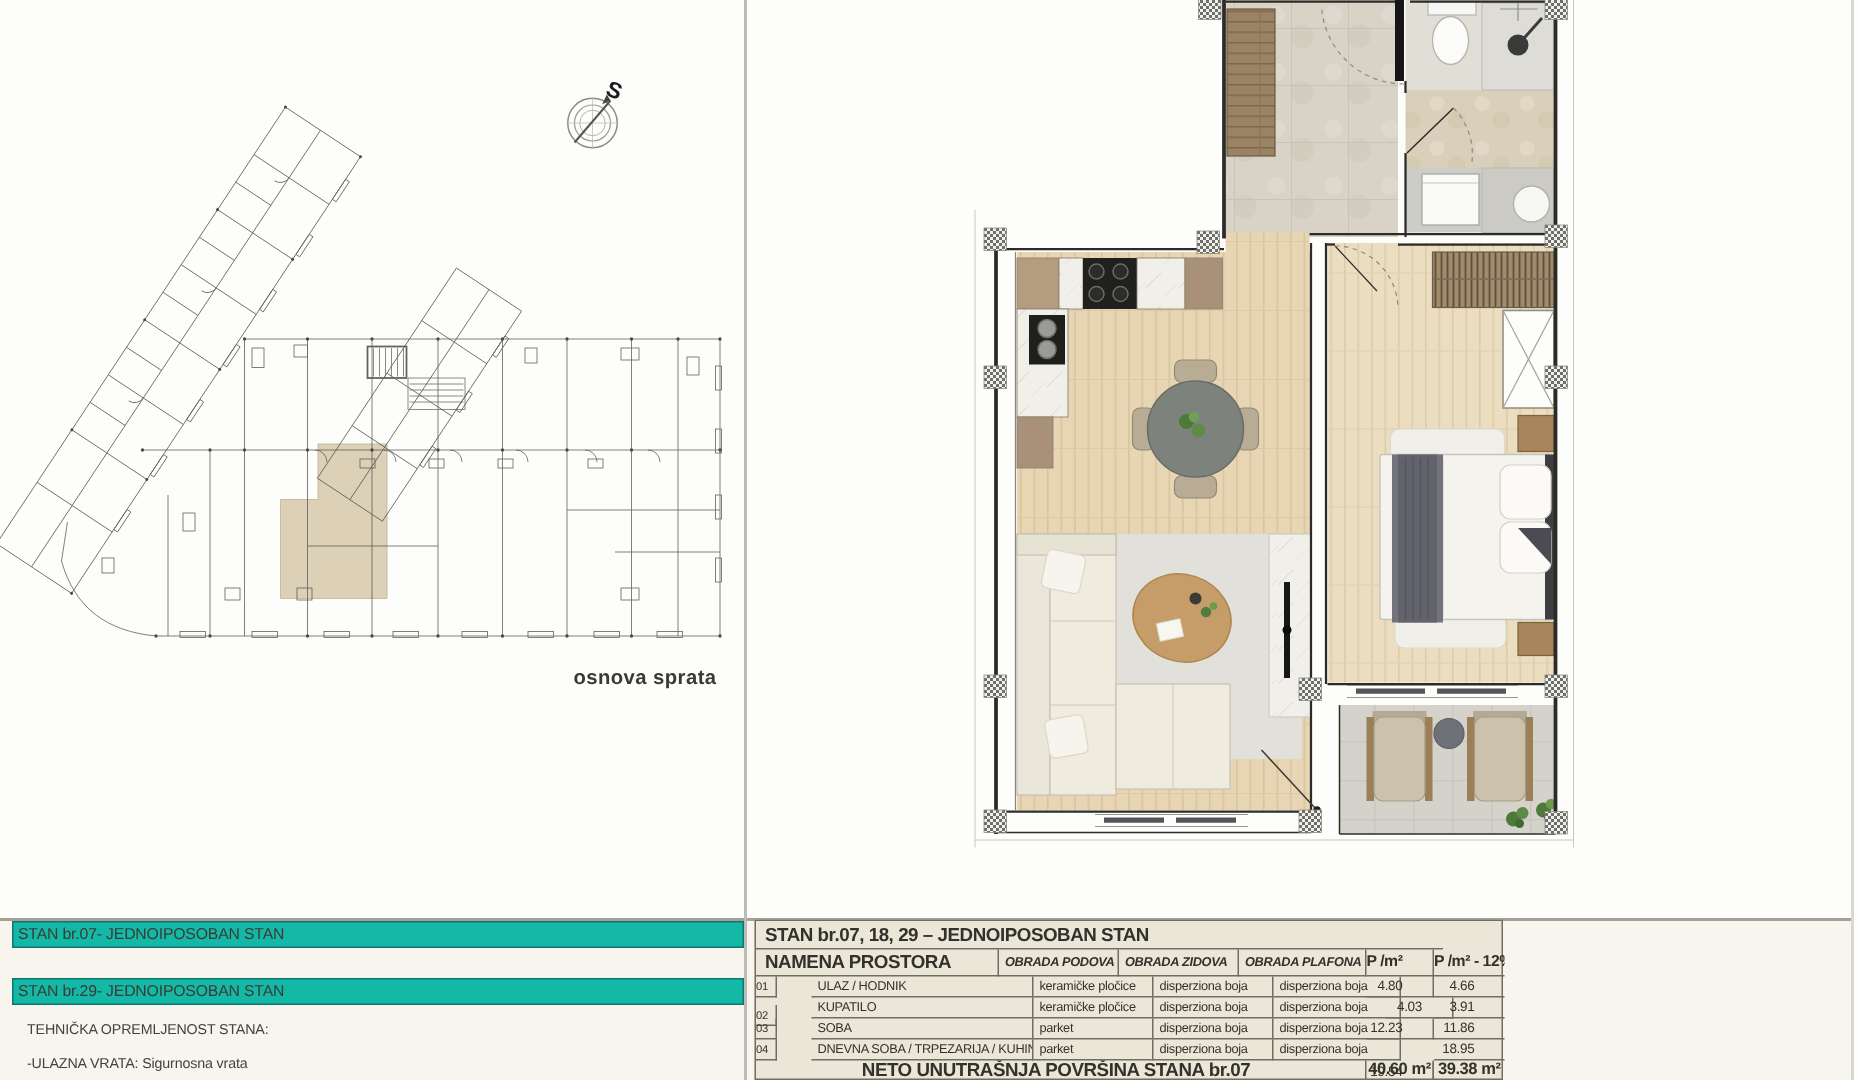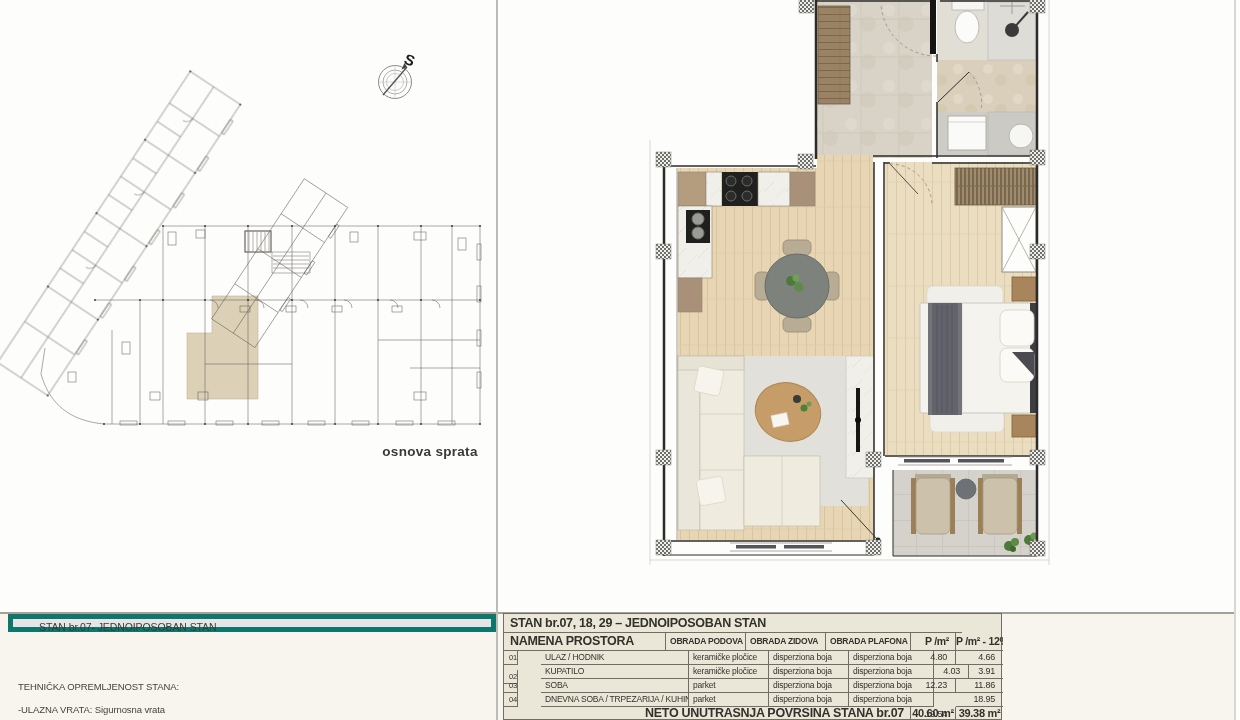--- a/index.html
+++ b/index.html
@@ -7,36 +7,36 @@
         font-family:"Liberation Sans","DejaVu Sans",sans-serif;margin:0 auto;}
   .abs{position:absolute;}
   svg text{font-family:"Liberation Sans","DejaVu Sans",sans-serif;}
 
   
   #bottom-strip{position:absolute;left:0;top:613px;width:1236px;height:107px;background:#f7f5ee;}
   #hrule{position:absolute;left:0;top:612px;width:1236px;height:2px;background:#a5a196;}
   #vdivider{position:absolute;left:496px;top:0;width:2px;height:720px;background:#bcbbb6;}
   #right-edge{position:absolute;left:1234px;top:0;width:2px;height:720px;background:#d8d7d2;}
 
-  .row-item{position:absolute;left:8px;width:488px;height:18px;background:#e5e5e5;
-            border:5px solid #0f766e;box-sizing:border-box;font-size:10.5px;color:#3c3a33;
-            line-height:16px;padding-left:26px;letter-spacing:-0.1px;white-space:nowrap;}
+  .row-item{position:absolute;left:8px;width:488px;height:18px;background:#14b8a6;
+            border:1px solid #0f766e;box-sizing:border-box;font-size:10.5px;color:#3c3a33;
+            line-height:16px;padding-left:3px;letter-spacing:-0.1px;white-space:nowrap;}
   .note{position:absolute;left:18px;font-size:9.5px;color:#45423a;letter-spacing:-0.1px;white-space:nowrap;}
 
   
   #spec-table{position:absolute;left:503px;top:613px;width:499px;height:107px;box-sizing:border-box;
               border:1px solid #716d62;background:#eae6d8;}
   .c{position:absolute;box-sizing:border-box;border-right:1px solid #716d62;border-bottom:1px solid #716d62;
      color:#33312b;overflow:hidden;white-space:nowrap;}
   .big{font-size:12.5px;font-weight:700;letter-spacing:-0.3px;}
-  .hdr-sm{font-size:8.5px;font-weight:700;letter-spacing:-0.2px;line-height:17px;padding-left:4px;}
-  .hdr-p{font-size:10.5px;font-weight:700;letter-spacing:-0.3px;line-height:17px;text-align:right;padding-right:6px;}
+  .hdr-sm{font-size:8.5px;font-weight:700;letter-spacing:-0.2px;line-height:17px;padding-left:4px;font-style:italic;}
+  .hdr-p{font-size:10.5px;font-weight:700;letter-spacing:-0.3px;line-height:17px;padding-right:6px;}
   .cell-sm{font-size:8.5px;line-height:13px;padding-left:4px;letter-spacing:-0.2px;margin-left:23px;}
-  .cell-num{font-size:9px;line-height:13px;text-align:right;padding-right:8px;letter-spacing:-0.2px;}
-  .cell-id{font-size:7.5px;line-height:13px;text-align:right;letter-spacing:-0.2px;}
+  .cell-num{font-size:9px;line-height:13px;text-align:right;padding-right:20px;letter-spacing:-0.2px;}
+  .cell-id{font-size:7.5px;line-height:13px;text-align:left;letter-spacing:-0.2px;}
 </style>
 </head>
 <body>
 
 <div id="page">
 
   <div id="bottom-strip"></div>
   <div id="hrule"></div>
   <div id="vdivider"></div>
   <div id="right-edge"></div>
@@ -448,20 +448,23 @@
     <g stroke="#c2c1bc" stroke-width="0.6">
       <line x1="150" y1="140" x2="150" y2="565"></line>
       <line x1="549" y1="0" x2="549" y2="565"></line>
       <line x1="150" y1="560" x2="549" y2="560"></line>
     </g>
   </svg>
 
   <div class="row-item" style="top:614px">
     <span>STAN br.07- JEDNOIPOSOBAN STAN</span>
   </div>
+  <div class="row-item" style="top:652px">
+    <span>STAN br.29- JEDNOIPOSOBAN STAN</span>
+  </div>
   <div class="note" style="top:681px">TEHNIČKA OPREMLJENOST STANA:</div>
   <div class="note" style="top:704px">-ULAZNA VRATA: Sigurnosna vrata</div>
 
   <div id="spec-table">
 
     <div class="c big" style="left:0;top:0;width:458px;height:19px;line-height:18px;padding-left:6px;border-right:none">STAN br.07, 18, 29 – JEDNOIPOSOBAN STAN</div>
 
     <div class="c big" style="left:0;top:19px;width:162px;height:18px;line-height:17px;padding-left:6px">NAMENA PROSTORA</div>
     <div class="c hdr-sm" style="left:162px;top:19px;width:80px;height:18px">OBRADA PODOVA</div>
     <div class="c hdr-sm" style="left:242px;top:19px;width:80px;height:18px">OBRADA ZIDOVA</div>
@@ -494,18 +497,18 @@
     <div class="c cell-num" style="left:452px;top:65px;width:47px;height:14px;border-right:none">11.86</div>
 
     <div class="c cell-id" style="left:0;top:79px;width:14px;height:14px">04</div>
     <div class="c cell-sm" style="left:14px;top:79px;width:148px;height:14px">DNEVNA SOBA / TRPEZARIJA / KUHINJA</div>
     <div class="c cell-sm" style="left:162px;top:79px;width:80px;height:14px">parket</div>
     <div class="c cell-sm" style="left:242px;top:79px;width:80px;height:14px">disperziona boja</div>
     <div class="c cell-sm" style="left:322px;top:79px;width:85px;height:14px">disperziona boja</div>
     <div class="c cell-num" style="left:407px;top:94px;width:45px;height:14px">19.54</div>
     <div class="c cell-num" style="left:452px;top:79px;width:47px;height:14px;border-right:none">18.95</div>
 
-    <div class="c big" style="left:0;top:93px;width:407px;height:14px;line-height:13px;text-align:right;padding-right:6px;border-bottom:none">NETO UNUTRAŠNJA POVRŠINA STANA br.07</div>
+    <div class="c big" style="left:0;top:93px;width:407px;height:14px;line-height:13px;text-align:center;padding-right:6px;border-bottom:none">NETO UNUTRAŠNJA POVRŠINA STANA br.07</div>
     <div class="c big" style="left:407px;top:93px;width:45px;height:14px;line-height:13px;font-size:11px;text-align:center;border-bottom:none">40.60 m²</div>
     <div class="c big" style="left:452px;top:93px;width:47px;height:14px;line-height:13px;font-size:11px;text-align:center;border-right:none;border-bottom:none">39.38 m²</div>
   </div>
 
 </div>
 
 </body></html>

